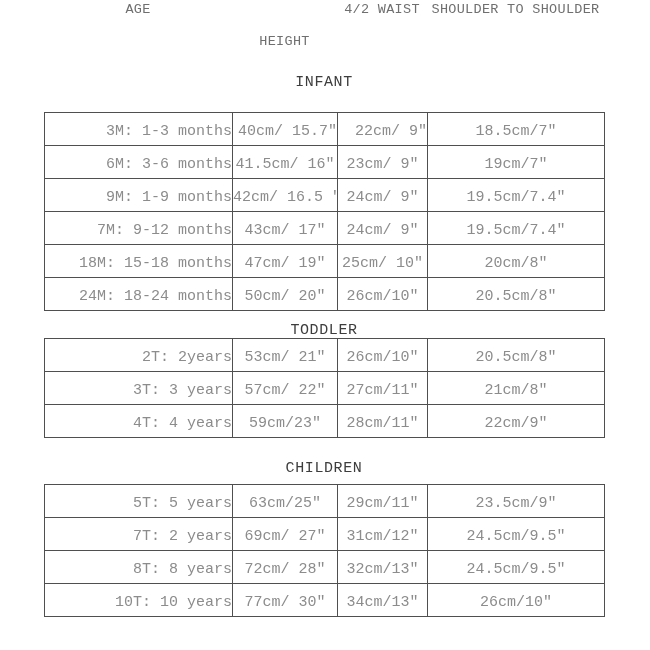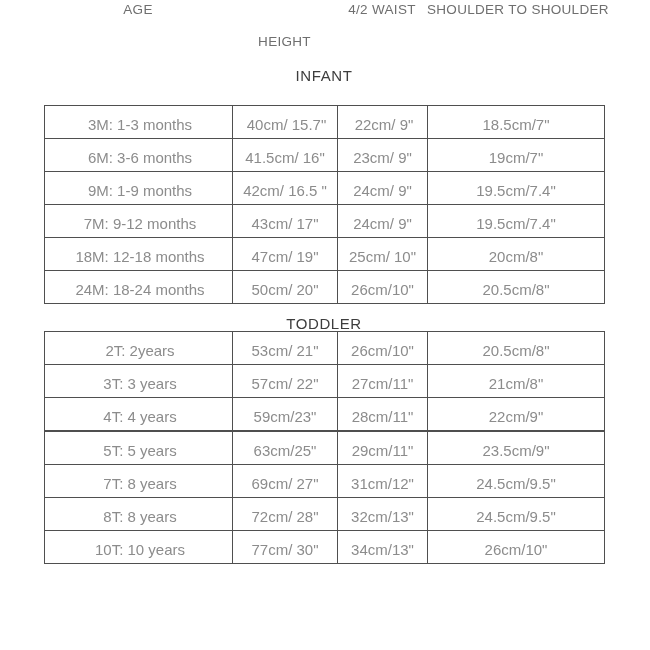--- a/index.html
+++ b/index.html
@@ -2,21 +2,21 @@
 <html><head>
 <meta charset="utf-8">
 <style>
   * { margin: 0; padding: 0; box-sizing: border-box; }
   html, body { width: 650px; height: 650px; background: #ffffff; }
   body {
     font-family: "Liberation Sans", "DejaVu Sans", sans-serif;
     color: #8c8c8c;
     overflow: hidden;
   }
-  .page { position: relative; width: 545px; height: 650px; padding: 2px 0 0 44px; }
+  .page { position: relative; width: 545px; height: 650px; padding: 2px 0 0 44px; font-family: Liberation Mono, monospace; }
 
   
   .col-headers { display: flex; width: 560px; line-height: 16px; }
   .col-headers .ch {
     text-align: center;
     font-size: 13.5px;
     color: #6f6f6f;
     letter-spacing: 0.3px;
     white-space: nowrap;
   }
@@ -28,42 +28,42 @@
   
   .section-title {
     width: 560px;
     text-align: center;
     font-size: 15px;
     line-height: 15px;
     color: #3d3d3d;
     letter-spacing: 0.6px;
     white-space: nowrap;
   }
-  .section-0 .section-title { margin-top: 18px; margin-bottom: 22px; }
+  .section-0 .section-title { margin-top: 25px; margin-bottom: 22px; }
   .section-1 .section-title { margin-top: 12px; }
   .section-2 .section-title { margin-top: 23px; margin-bottom: 8px; }
 
   
   table.size-table {
     border-collapse: collapse;
     table-layout: fixed;
     width: 560px;
     background: #ffffff;
   }
   table.size-table td {
     border: 1px solid #4f4f4f;
     height: 33px;
     vertical-align: bottom;
     padding-bottom: 5px;
     font-size: 15px;
     color: #8c8c8c;
     white-space: nowrap;
     overflow: hidden;
   }
-  td.cell-left { text-align: center; padding-left: 3px; margin-left: 36px; }
+  td.cell-left { text-align: right; padding-left: 3px; margin-left: 36px; }
   td.cell-center { text-align: center; }
 </style>
 </head>
 <body>
 
 <div class="page">
 
   <div class="col-headers">
     <div class="ch c1">AGE</div>
     <div class="ch c2">HEIGHT</div>
@@ -100,21 +100,21 @@
               <td class="cell-center">24cm/ 9"</td>
               <td class="cell-center">19.5cm/7.4"</td>
             </tr>
             <tr>
               <td class="cell-left">7M: 9-12 months</td>
               <td class="cell-center">43cm/ 17"</td>
               <td class="cell-center">24cm/ 9"</td>
               <td class="cell-center">19.5cm/7.4"</td>
             </tr>
             <tr>
-              <td class="cell-left">18M: 12-18 months</td>
+              <td class="cell-left">18M: 15-18 months</td>
               <td class="cell-center">47cm/ 19"</td>
               <td class="cell-center">25cm/ 10"</td>
               <td class="cell-center">20cm/8"</td>
             </tr>
             <tr>
               <td class="cell-left">24M: 18-24 months</td>
               <td class="cell-center">50cm/ 20"</td>
               <td class="cell-center">26cm/10"</td>
               <td class="cell-center">20.5cm/8"</td>
             </tr>
@@ -146,36 +146,37 @@
             <tr>
               <td class="cell-left">4T: 4 years</td>
               <td class="cell-center">59cm/23"</td>
               <td class="cell-center">28cm/11"</td>
               <td class="cell-center">22cm/9"</td>
             </tr>
           </tbody>
         </table>
       </div>
       <div class="section section-2">
+        <div class="section-title">CHILDREN</div>
         <table class="size-table">
           <colgroup>
             <col style="width: 188px;">
             <col style="width: 105px;">
             <col style="width: 90px;">
             <col style="width: 177px;">
           </colgroup>
           <tbody>
             <tr>
               <td class="cell-left">5T: 5 years</td>
               <td class="cell-center">63cm/25"</td>
               <td class="cell-center">29cm/11"</td>
               <td class="cell-center">23.5cm/9"</td>
             </tr>
             <tr>
-              <td class="cell-left">7T: 8 years</td>
+              <td class="cell-left">7T: 2 years</td>
               <td class="cell-center">69cm/ 27"</td>
               <td class="cell-center">31cm/12"</td>
               <td class="cell-center">24.5cm/9.5"</td>
             </tr>
             <tr>
               <td class="cell-left">8T: 8 years</td>
               <td class="cell-center">72cm/ 28"</td>
               <td class="cell-center">32cm/13"</td>
               <td class="cell-center">24.5cm/9.5"</td>
             </tr>

